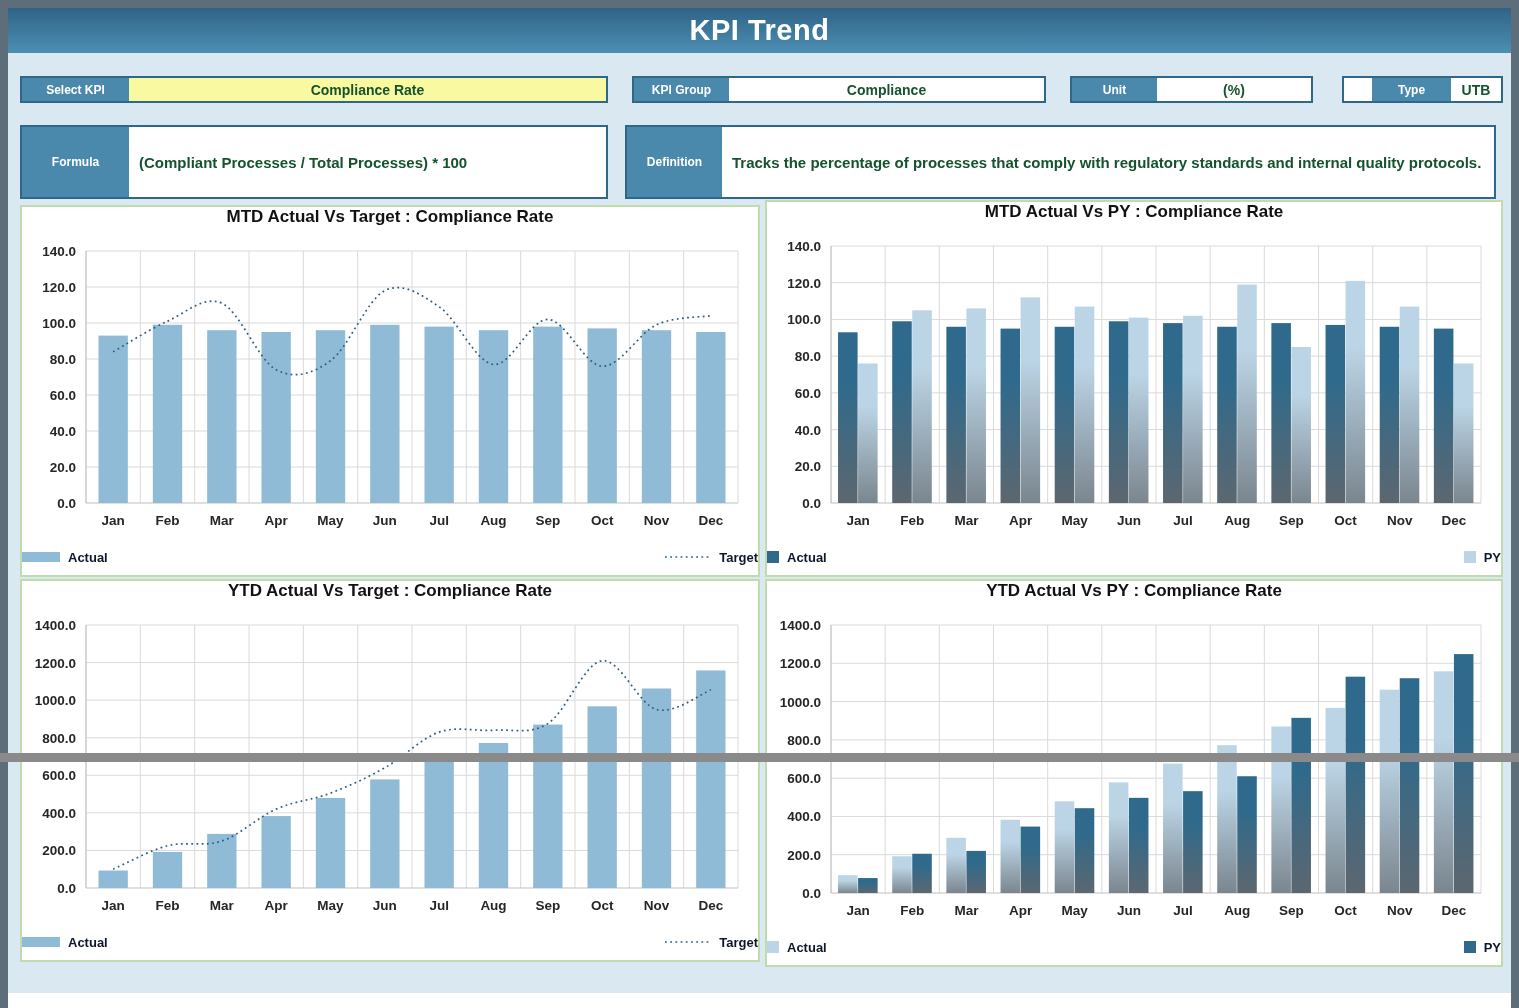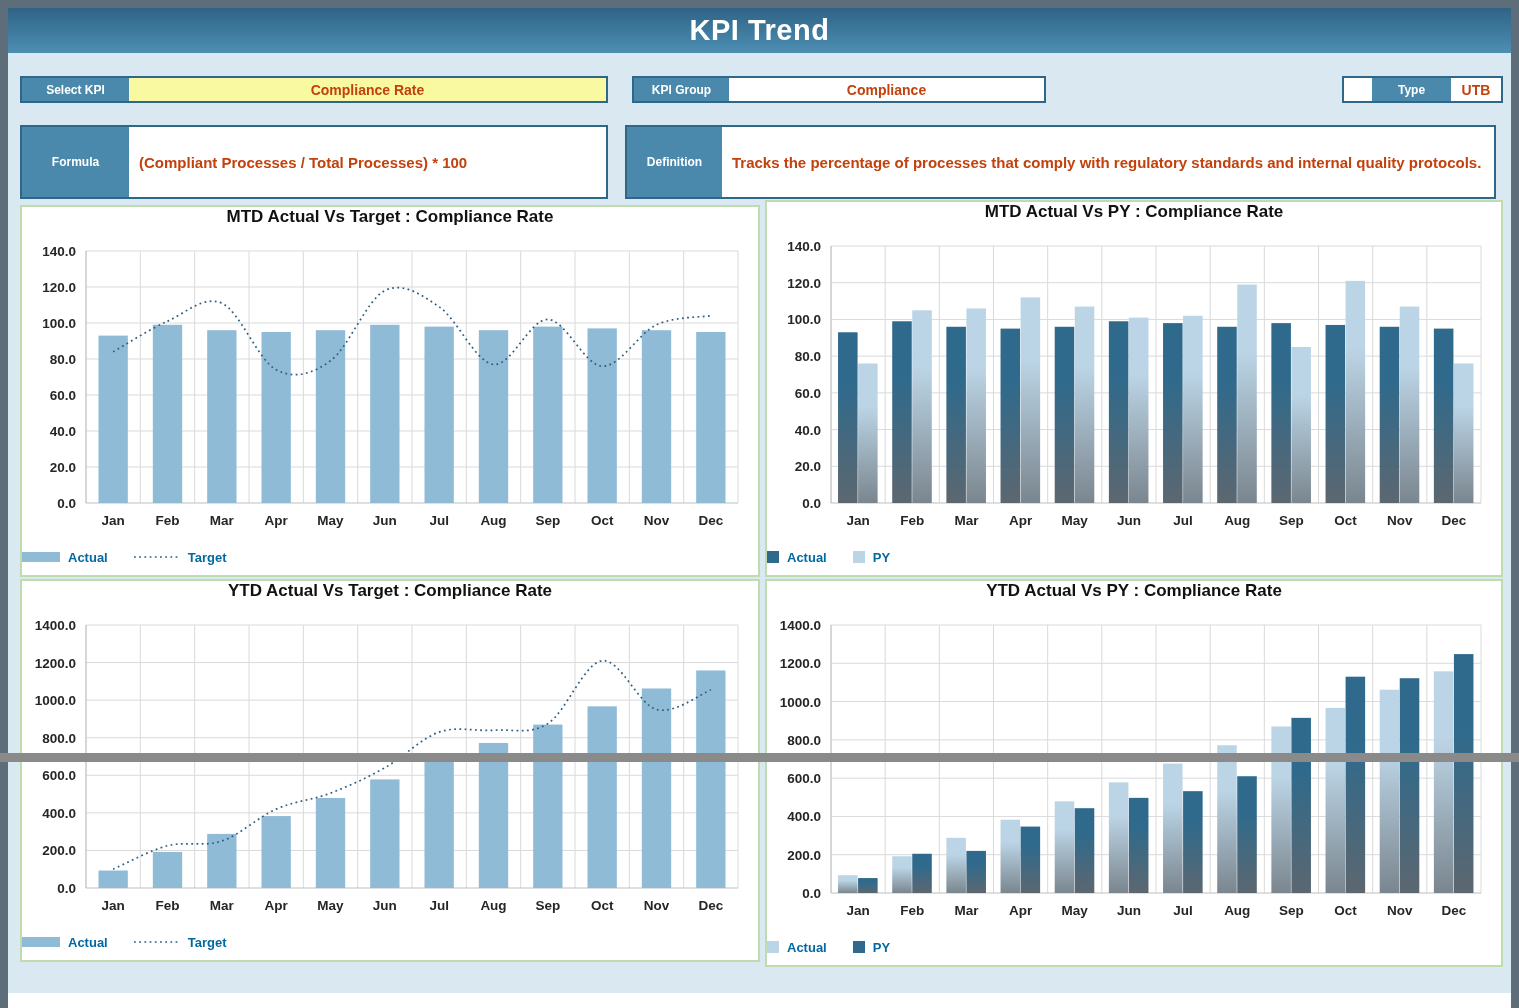--- a/index.html
+++ b/index.html
@@ -16,32 +16,32 @@
               background:linear-gradient(to bottom,#2F6386,#4C8FB3);
               display:flex; align-items:center; justify-content:center; }
   .titlebar .t { color:#ffffff; font-size:29px; font-weight:bold; letter-spacing:0.5px; }
 
   .canvas { position:absolute; left:8px; top:53px; width:1503px; height:940px; background:#D9E8F1; }
 
   .fieldrow { position:absolute; display:flex; border:2px solid #2F6789; background:#ffffff; }
   .fieldrow .lbl { background:#4A89AC; color:#ffffff; font-weight:bold; font-size:12px;
                    display:flex; align-items:center; justify-content:center; flex:none; }
   .fieldrow .val { flex:1; display:flex; align-items:center; justify-content:center;
-                   font-weight:bold; font-size:14px; color:#c2410c; background:#ffffff; }
+                   font-weight:bold; font-size:14px; color:#14532d; background:#ffffff; }
   .fieldrow .val.yellow { background:#F8F9A0; }
   .fieldrow .val.left { justify-content:flex-start; padding-left:10px; font-size:15px; }
 
   .panel { position:absolute; background:#ffffff; border:2px solid #BFDCAE;
            display:flex; flex-direction:column; }
   .panel .chart-title { text-align:center; font-weight:bold; font-size:17px; color:#111;
                         height:36px; flex:none; }
   .panel .plot { flex:1; width:100%; position:relative; }
   .panel .plot svg { position:absolute; left:0; top:0; }
-  .panel .legend { height:36px; flex:none; display:flex; align-items:center; justify-content:flex-start;
-                   gap:26px; font-weight:bold; font-size:13px; color:#0369a1; }
+  .panel .legend { height:36px; flex:none; display:flex; align-items:center; justify-content:space-between;
+                   gap:26px; font-weight:bold; font-size:13px; color:#0f172a; }
   .legend .item { display:flex; align-items:center; gap:8px; }
   .legend .sw-wide   { width:38px; height:10px; }
   .legend .sw-square { width:12px; height:12px; }
 </style>
 </head>
 <body>
 
 <div class="window">
   <div class="titlebar">
     <div class="t">KPI Trend</div>
@@ -49,20 +49,24 @@
 
   <div class="canvas"></div>
 
   <div class="fieldrow" style="left:20px; top:76px; width:588px; height:27px;">
     <div class="lbl" style="width:107px;">Select KPI</div>
     <div class="val yellow">Compliance Rate</div>
   </div>
   <div class="fieldrow" style="left:632px; top:76px; width:414px; height:27px;justify-content:space-between;">
     <div class="lbl" style="width:95px;">KPI Group</div>
     <div class="val">Compliance</div>
+  </div>
+  <div class="fieldrow" style="left:1070px; top:76px; width:243px; height:27px;">
+    <div class="lbl" style="width:85px;">Unit</div>
+    <div class="val">(%)</div>
   </div>
   <div class="fieldrow" style="left:1342px; top:76px; width:161px; height:27px;">
     <div class="lbl" style="width:79px;margin-left:28px;">Type</div>
     <div class="val">UTB</div>
   </div>
 
   <div class="fieldrow" style="left:20px; top:125px; width:588px; height:74px;">
     <div class="lbl" style="width:107px;">Formula</div>
     <div class="val left">(Compliant Processes / Total Processes) * 100</div>
   </div>

